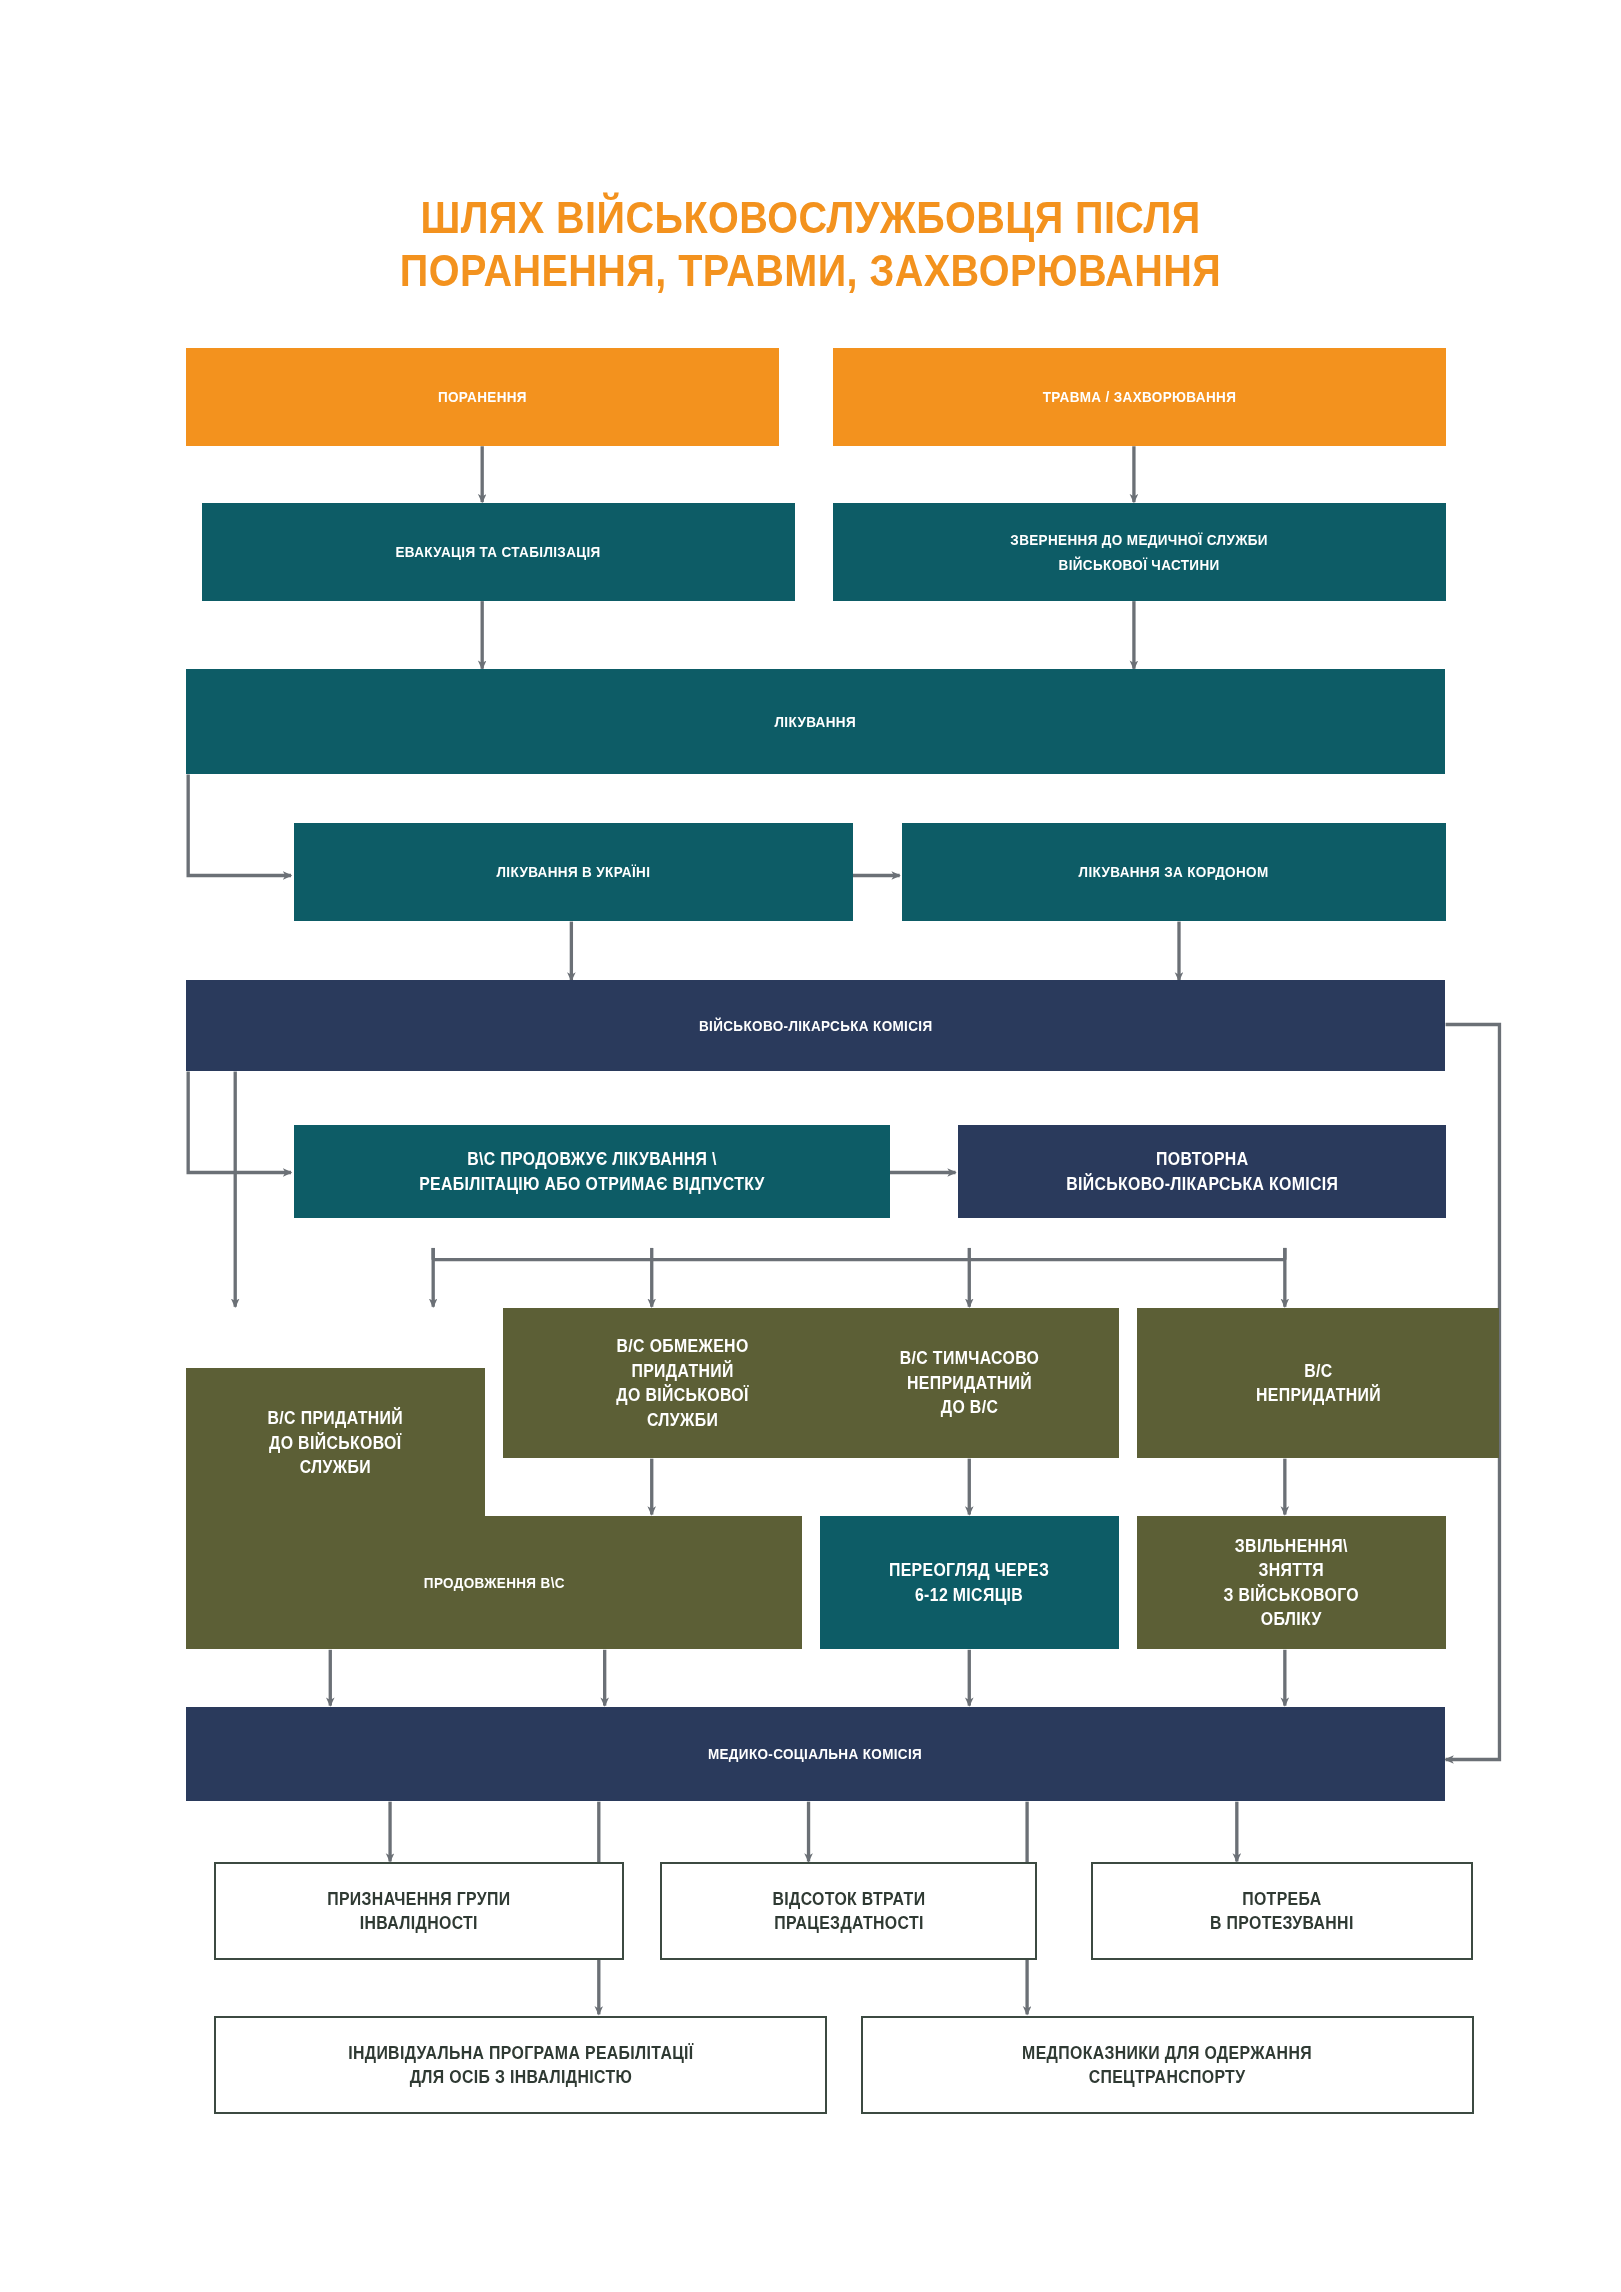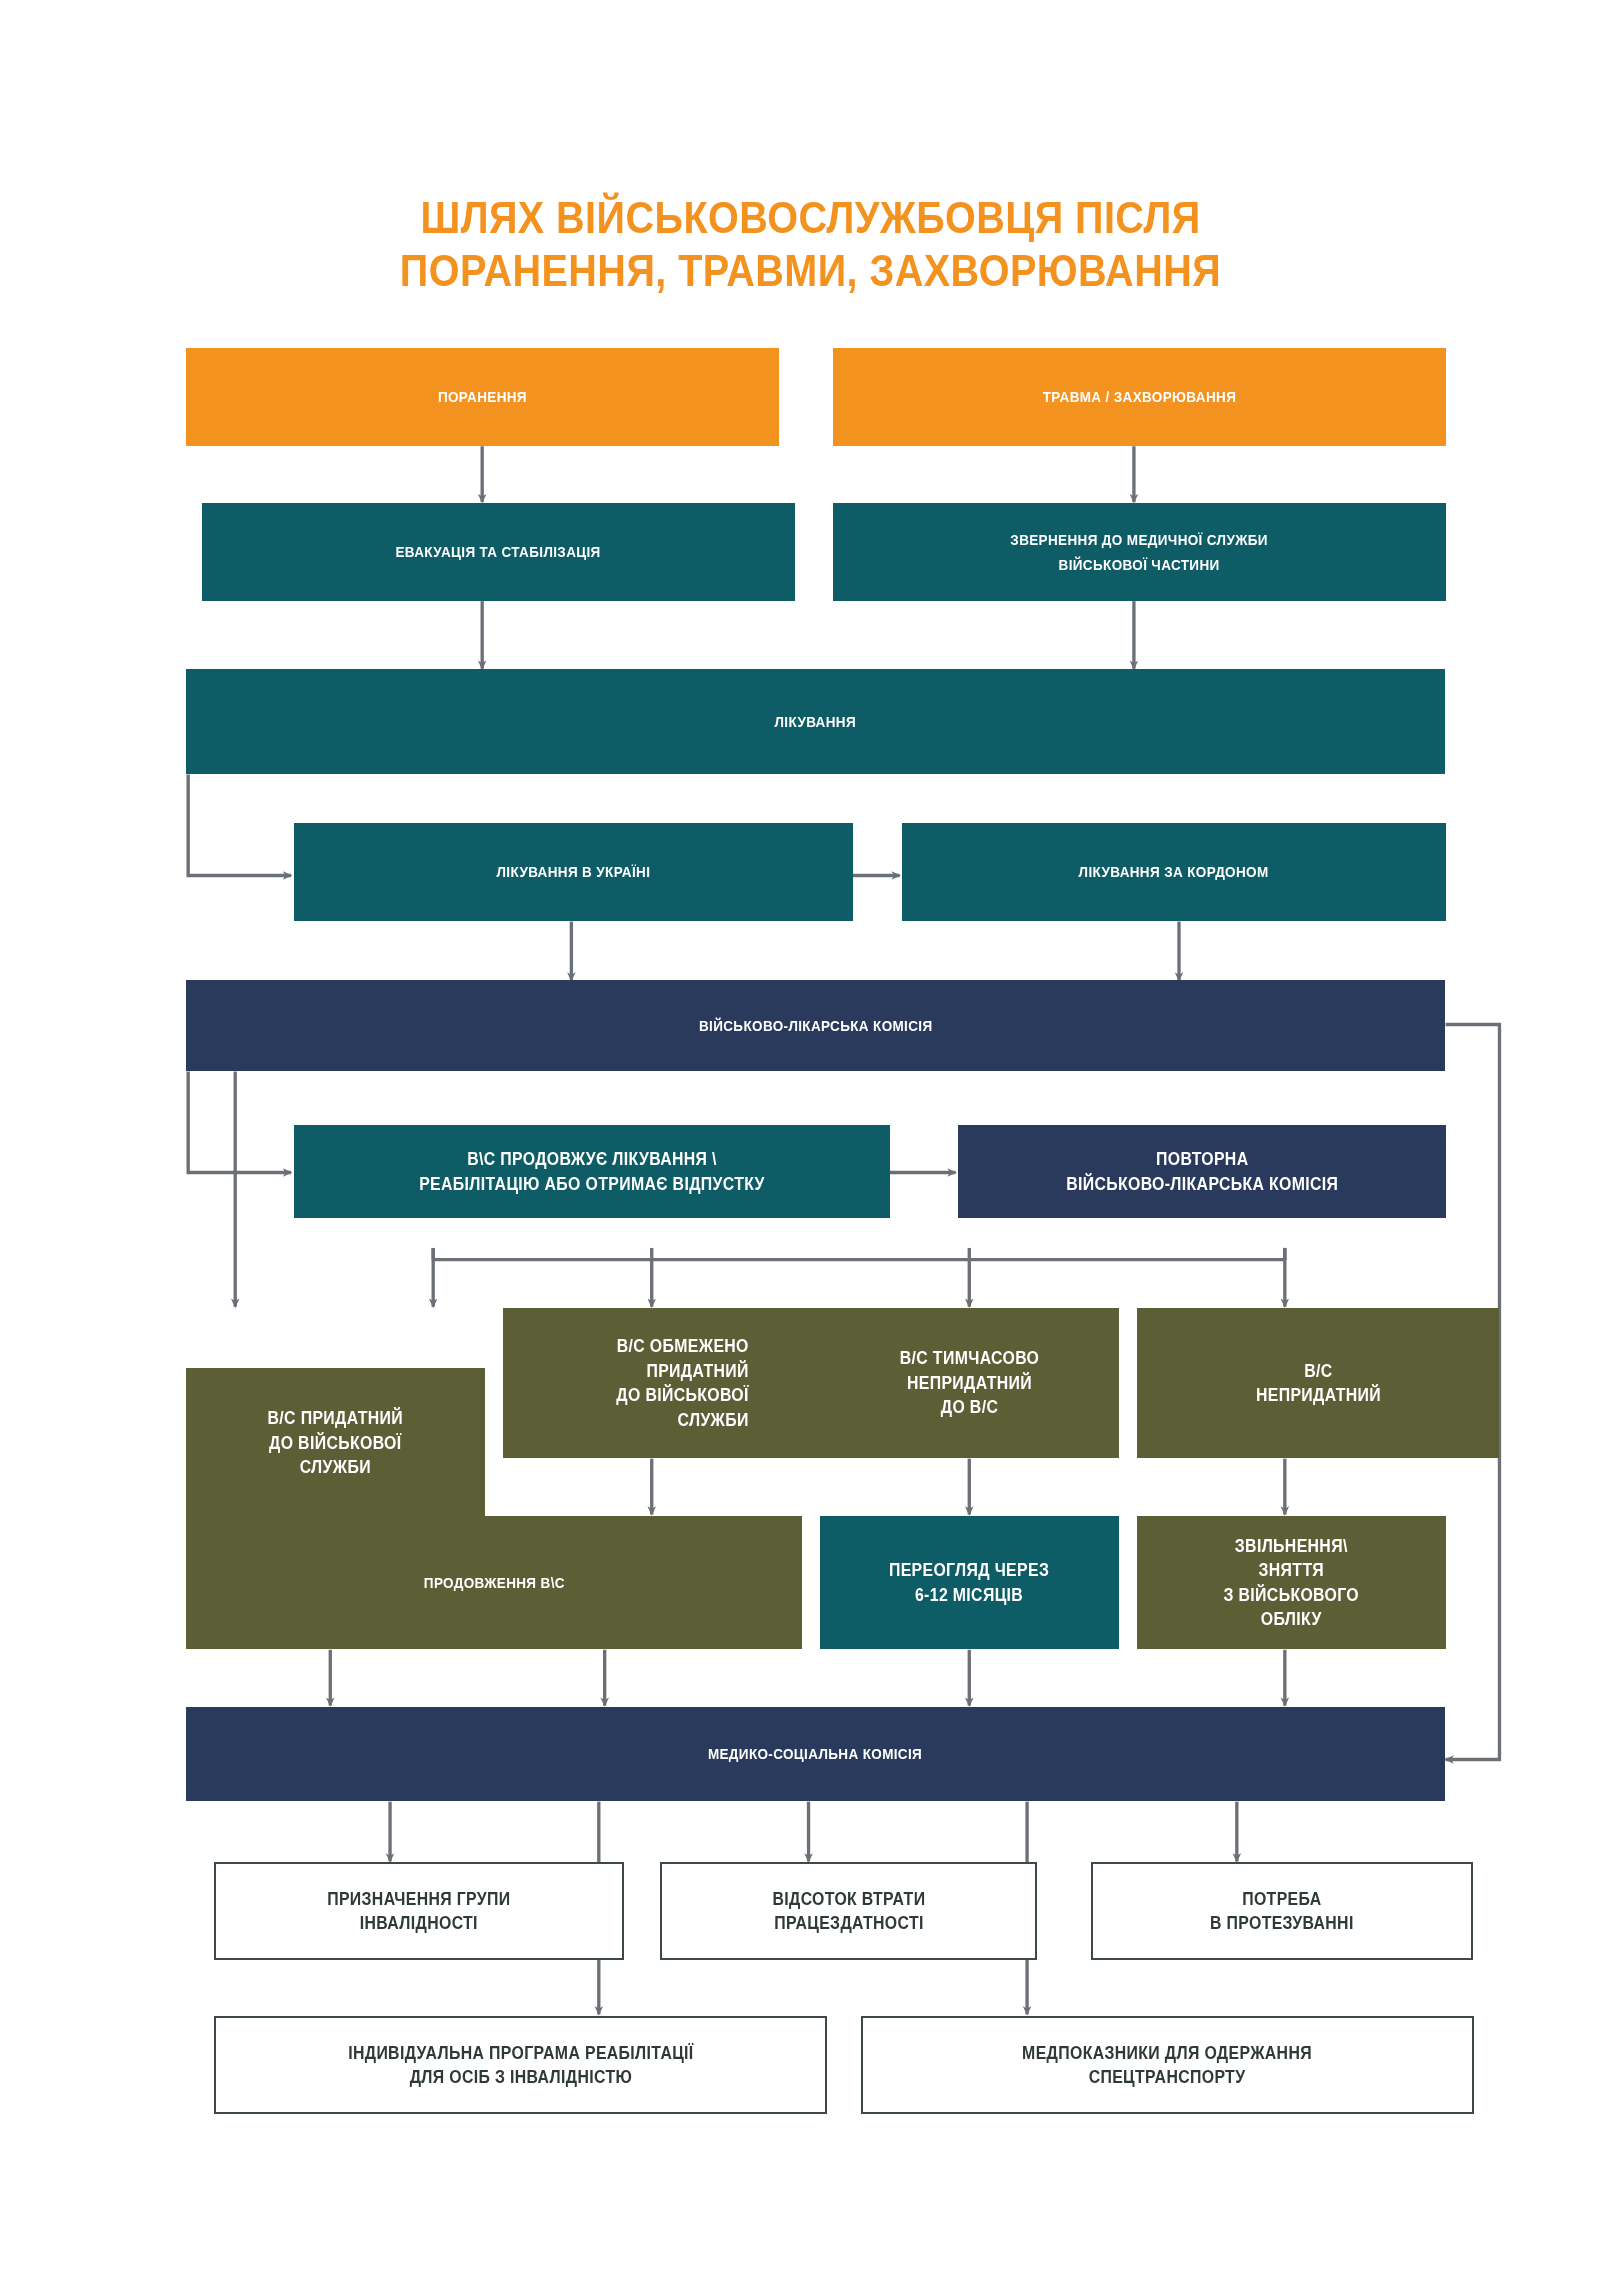--- a/index.html
+++ b/index.html
@@ -122,21 +122,21 @@
     <span class="txt">ПОВТОРНА
 ВІЙСЬКОВО-ЛІКАРСЬКА КОМІСІЯ</span>
     </div>
 
   <div class="node olive sm" style="left:186px;top:1368px;width:299px;height:150px;">
     <span class="txt">В/С ПРИДАТНИЙ
 ДО ВІЙСЬКОВОЇ
 СЛУЖБИ</span>
     </div>
 
-  <div class="node olive sm" style="left:503px;top:1308px;width:359px;height:150px;text-align:right;">
+  <div class="node olive sm" style="left:503px;top:1308px;width:359px;height:150px;">
     <span class="txt">В/С ОБМЕЖЕНО
 ПРИДАТНИЙ
 ДО ВІЙСЬКОВОЇ
 СЛУЖБИ</span>
     </div>
 
   <div class="node olive sm" style="left:820px;top:1308px;width:299px;height:150px;">
     <span class="txt">В/С ТИМЧАСОВО
 НЕПРИДАТНИЙ
 ДО В/С</span>

